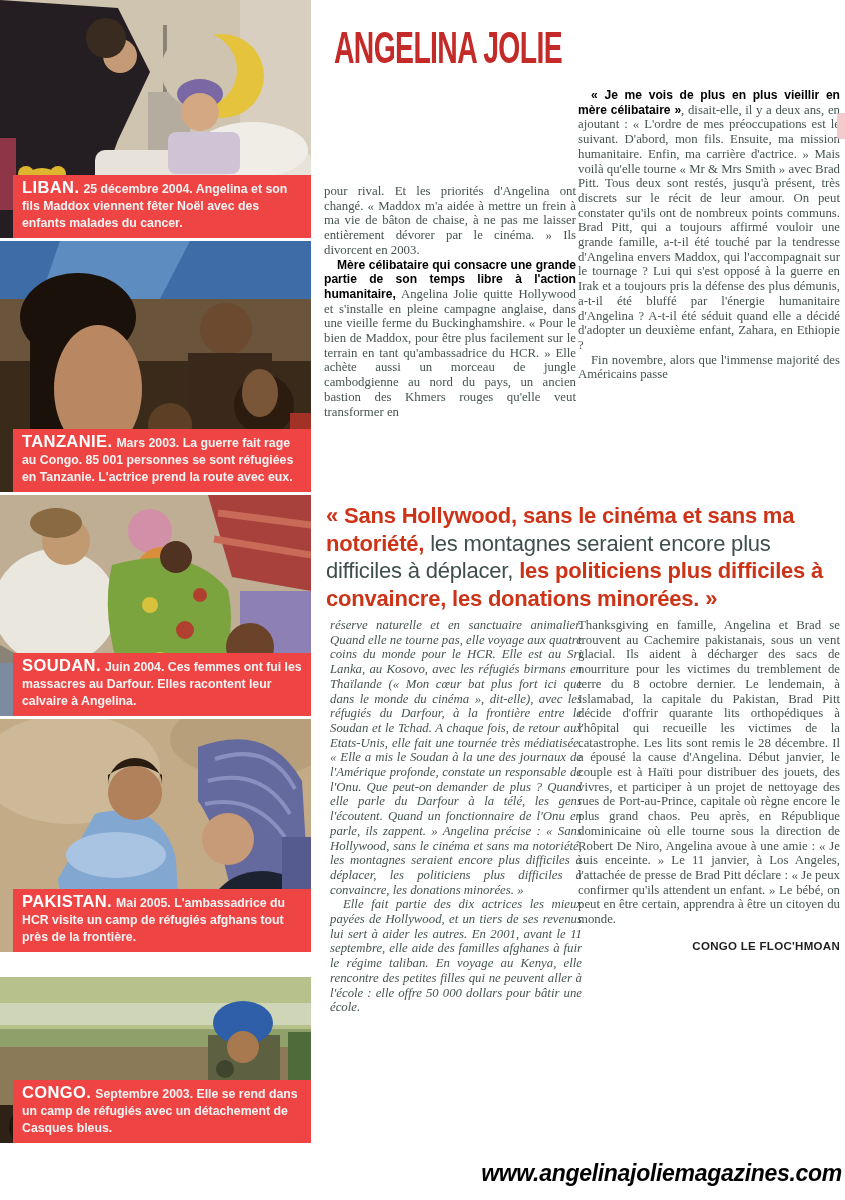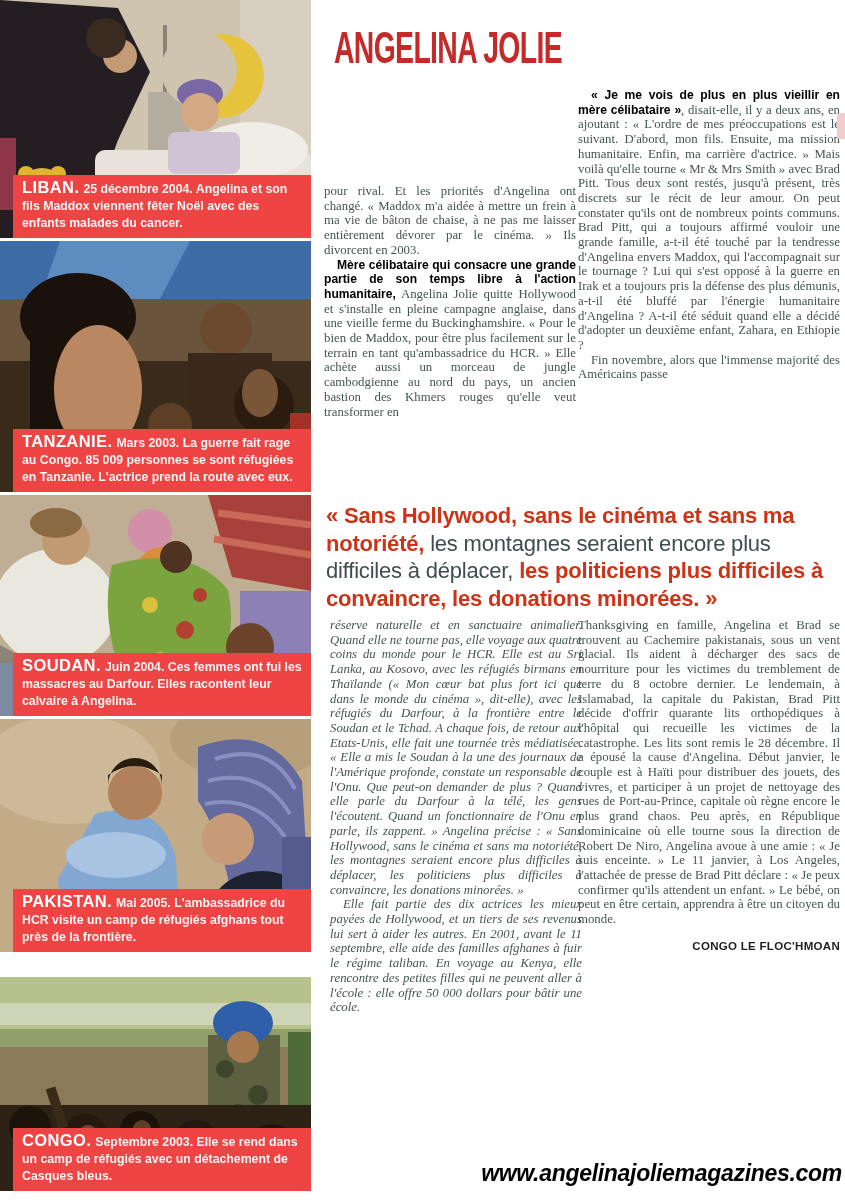--- a/index.html
+++ b/index.html
@@ -7,21 +7,21 @@
   .page{position:relative;width:845px;height:1200px;background:#ffffff;overflow:hidden;}
 
   
   .photos{position:absolute;left:0;top:0;width:311px;height:1192px;}
   .photo{position:absolute;left:0;width:311px;overflow:hidden;background:#888;}
   .photo svg{display:block;}
   #ph1{top:0;height:238px;}
   #ph2{top:241px;height:251px;}
   #ph3{top:495px;height:221px;}
   #ph4{top:719px;height:233px;}
-  #ph5{top:977px;height:214px;}
+  #ph5{top:977px;height:166px;}
 
   .caption{position:absolute;left:13px;right:0;bottom:0;background:#ef4444;
            color:#fff;padding:4px 8px 7px 9px;line-height:16px;}
   .cap-label{font-weight:700;font-size:16.5px;letter-spacing:.4px;margin-right:4px;}
   .cap-text{font-weight:700;font-size:12.3px;color:#f3f3f3;}
 
   
   .title{position:absolute;left:334px;top:22px;margin:0;
          font-size:45px;font-weight:700;color:#c32a28;
          letter-spacing:-1px;white-space:nowrap;
@@ -102,21 +102,21 @@
         <ellipse cx="98" cy="148" rx="44" ry="64" fill="#b98862"></ellipse>
         <rect x="38" y="206" width="124" height="45" fill="#3a4a5c"></rect>
         <circle cx="226" cy="88" r="26" fill="#6b4a2f"></circle>
         <rect x="188" y="112" width="84" height="84" fill="#3a291a"></rect>
         <circle cx="170" cy="184" r="22" fill="#5d3f26"></circle>
         <circle cx="264" cy="164" r="30" fill="#2c1c10"></circle>
         <ellipse cx="260" cy="152" rx="18" ry="24" fill="#7a5638"></ellipse>
         <rect x="290" y="172" width="21" height="42" fill="#a33226"></rect>
       </svg>
       <div class="caption">
-        <span class="cap-label">TANZANIE.</span><span class="cap-text">Mars 2003. La guerre fait rage au Congo. 85 009 personnes se sont réfugiées en Tanzanie. L'actrice prend la route avec eux.</span>
+        <span class="cap-label">TANZANIE.</span><span class="cap-text">Mars 2003. La guerre fait rage au Congo. 85 001 personnes se sont réfugiées en Tanzanie. L'actrice prend la route avec eux.</span>
       </div>
     </div>
 
     <div class="photo" id="ph3">
       <svg width="311" height="221" viewBox="0 0 311 221">
         <rect width="311" height="221" fill="#bfae94"></rect>
         <path d="M0,150 L130,221 L0,221 Z" fill="#8a8478"></path>
         <rect x="0" y="168" width="88" height="53" fill="#7d8ba0"></rect>
         <ellipse cx="55" cy="112" rx="62" ry="58" fill="#eae7df"></ellipse>
         <circle cx="66" cy="46" r="24" fill="#c29a72"></circle>

